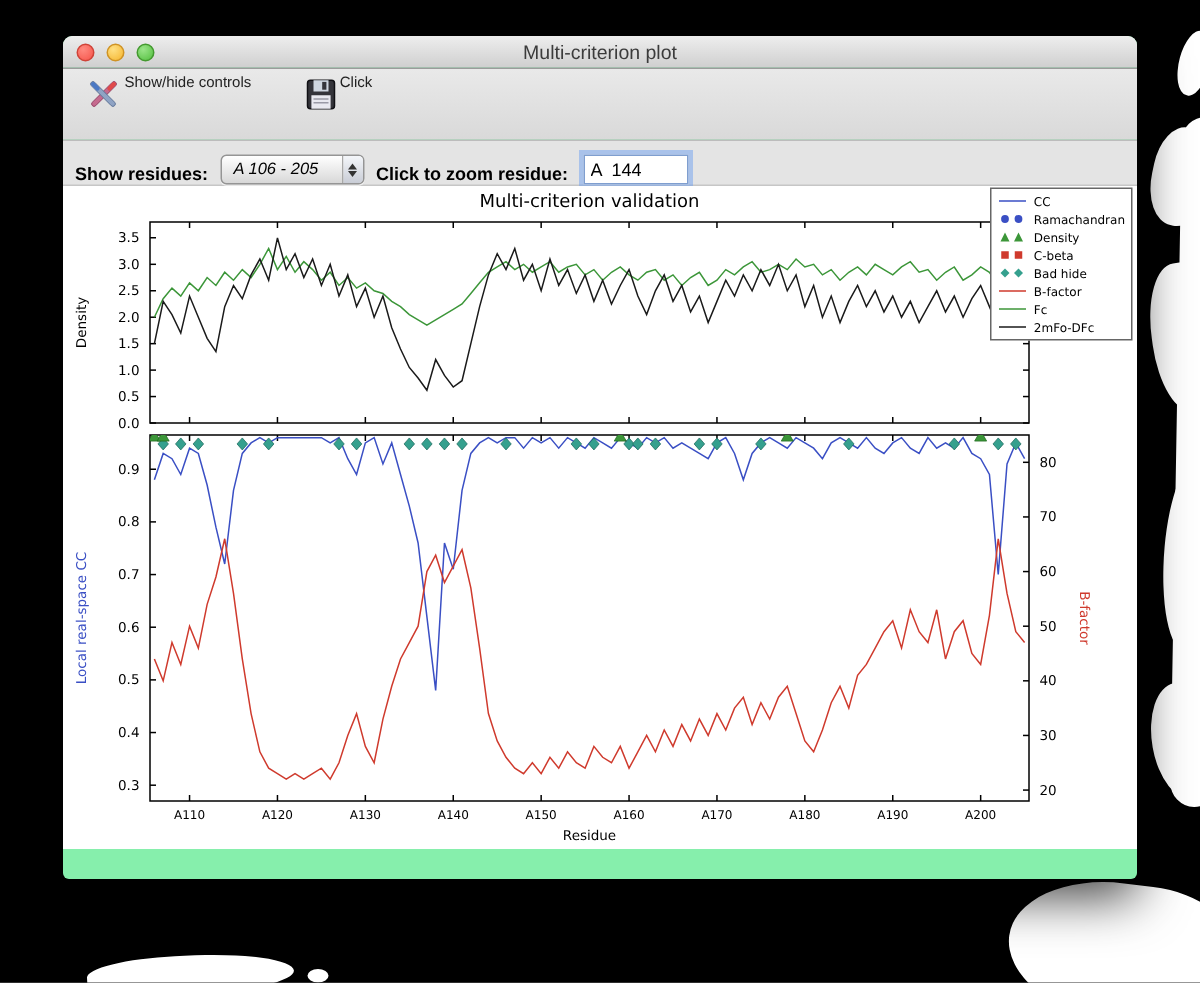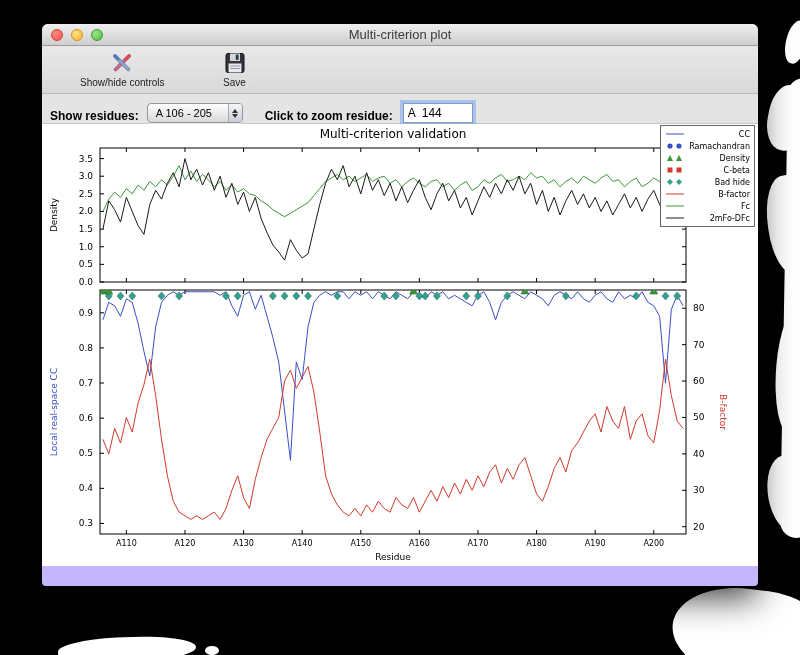--- a/index.html
+++ b/index.html
@@ -5,61 +5,61 @@
   * { margin:0; padding:0; box-sizing:border-box; }
   html,body { width:800px; height:655px; background:#000; overflow:hidden;
               font-family:"Liberation Sans", sans-serif; }
   .desktop { position:relative; width:800px; height:655px; background:#000; }
 
   
   .artifact { position:absolute; background:#fff; }
 
   
   .window { position:absolute; left:42px; top:24px; width:716px; height:562px;
-            background:#c4b5fd; border-radius:6px 6px 4px 4px;
+            background:#86efac; border-radius:6px 6px 4px 4px;
             box-shadow:0 12px 34px rgba(0,0,0,.75), 0 0 0 1px rgba(0,0,0,.55);
             overflow:hidden; }
 
   .titlebar { height:22px; background:linear-gradient(#eeeeee,#cfcfcf);
               border-bottom:1px solid #9b9b9b; position:relative; }
   .traffic { position:absolute; left:9px; top:5px; display:flex; gap:8px; }
   .tl { width:12px; height:12px; border-radius:50%; display:inline-block; }
   .tl.red    { background:radial-gradient(circle at 35% 30%, #ff8a80, #f6544a); border:1px solid #cf4338; }
   .tl.yellow { background:radial-gradient(circle at 35% 30%, #ffe083, #f5b52e); border:1px solid #cf9325; }
   .tl.green  { background:radial-gradient(circle at 35% 30%, #9ae489, #53bf3f); border:1px solid #43992f; }
   .title { text-align:center; line-height:21px; font-size:13px; color:#3b3b3b; }
 
   .toolbar { height:48px; background:linear-gradient(#e9e9e9,#d9d9d9);
              border-bottom:1px solid #bcbcbc; display:flex; align-items:flex-start;
              padding:3px 0 0 10px; gap:26px; }
-  .tool-btn { display:flex; flex-direction:column; align-items:center; gap:1px;
-              padding:1px 4px; border-radius:4px; cursor:default;margin-left:24px; }
+  .tool-btn { display:flex; flex-direction:row; align-items:flex-start; gap:1px;
+              padding:1px 4px; border-radius:4px; cursor:default; }
   .tool-btn span { font-size:10px; color:#222; }
 
   .controls { height:30px; background:#e4e4e4; border-bottom:1px solid #c6c6c6;
               display:flex; align-items:flex-end; padding-left:8px; gap:8px; }
   .lbl { font-size:12px; font-weight:bold; color:#000; }
   .popup { display:flex; align-items:center; height:20px; border:1px solid #959595;
            border-radius:4px; background:linear-gradient(#ffffff,#d8d8d8);
-           font-size:11px; padding-left:8px; min-width:96px; box-shadow:0 1px 0 rgba(255,255,255,.6); }
+           font-size:11px; padding-left:8px; min-width:96px; box-shadow:0 1px 0 rgba(255,255,255,.6);font-style:italic; }
   .popup .val { flex:1; padding-right:6px; white-space:pre; }
   .stepper { width:14px; height:100%; border-left:1px solid #a8a8a8; display:flex;
              flex-direction:column; align-items:center; justify-content:center; gap:1px;
              background:linear-gradient(#f4f6fa,#c9cdd6); border-radius:0 3px 3px 0; }
   .arr-up   { width:0; height:0; border-left:3px solid transparent; border-right:3px solid transparent; border-bottom:4px solid #333; }
   .arr-down { width:0; height:0; border-left:3px solid transparent; border-right:3px solid transparent; border-top:4px solid #333; }
   .zoom-input { width:70px; height:20px; font-size:12px; font-family:"Liberation Sans",sans-serif;
                 border:1px solid #7f9ecf; background:#fff; padding:0 4px; white-space:pre;
                 box-shadow:0 0 0 3px rgba(110,160,240,.5); outline:none; margin-left:2px; }
 
   .plot-wrap { position:relative; width:716px; height:442px; background:#fff; cursor:crosshair; }
   #plot-svg { display:block; }
   #legend { position:absolute; top:1px; right:3px; background:#fff; border:1px solid #666;
             padding:2px 4px 2px 3px; font-family:"DejaVu Sans",sans-serif; font-size:8px; color:#000; }
-  .leg-row { display:flex; align-items:center; gap:3px; height:12px;justify-content:space-between; }
+  .leg-row { display:flex; align-items:center; gap:3px; height:12px; }
   .leg-mark { width:22px; display:flex; justify-content:center; }
 
   .statusbar { height:20px; background:linear-gradient(#ececec,#dcdcdc);
                border-top:1px solid #b3b3b3; font-size:11px; color:#111;
                line-height:19px; padding-left:6px; }
 </style>
 </head>
 <body>
 
 <div class="desktop">
@@ -97,34 +97,34 @@
       </div>
       <div class="tool-btn">
         <svg width="24" height="26" viewBox="0 0 24 24">
           <rect x="3" y="2.5" width="18" height="19" rx="2" fill="#34343a" stroke="#101014" stroke-width="1"></rect>
           <rect x="7" y="2.5" width="10" height="7.5" fill="#cfd6e0"></rect>
           <rect x="12.8" y="3.6" width="2.8" height="5.2" fill="#34343a"></rect>
           <rect x="5.6" y="12.5" width="12.8" height="9" fill="#e9e9f0"></rect>
           <line x1="7" y1="15" x2="17" y2="15" stroke="#9a9aa6" stroke-width="1"></line>
           <line x1="7" y1="17.5" x2="17" y2="17.5" stroke="#9a9aa6" stroke-width="1"></line>
         </svg>
-        <span>Save</span>
+        <span>Click</span>
       </div>
     </div>
 
     <div class="controls">
       <span class="lbl">Show residues:</span>
       <div class="popup">
         <span class="val">A 106 - 205</span>
         <span class="stepper">
             <span class="arr-up"></span>
             <span class="arr-down"></span>
           </span>
       </div>
-      <span class="lbl" style="margin-left:14px;">Click to zoom residue:</span>
+      <span class="lbl" style="">Click to zoom residue:</span>
       <input class="zoom-input" type="text" value="A  144" style="">
     </div>
 
     <div class="plot-wrap">
       <svg id="plot-svg" width="716" height="442" viewBox="0 0 716 442">
           <defs>
             <clipPath id="clipB">
               <rect x="58" y="166" width="586" height="244"></rect>
             </clipPath>
           </defs>

